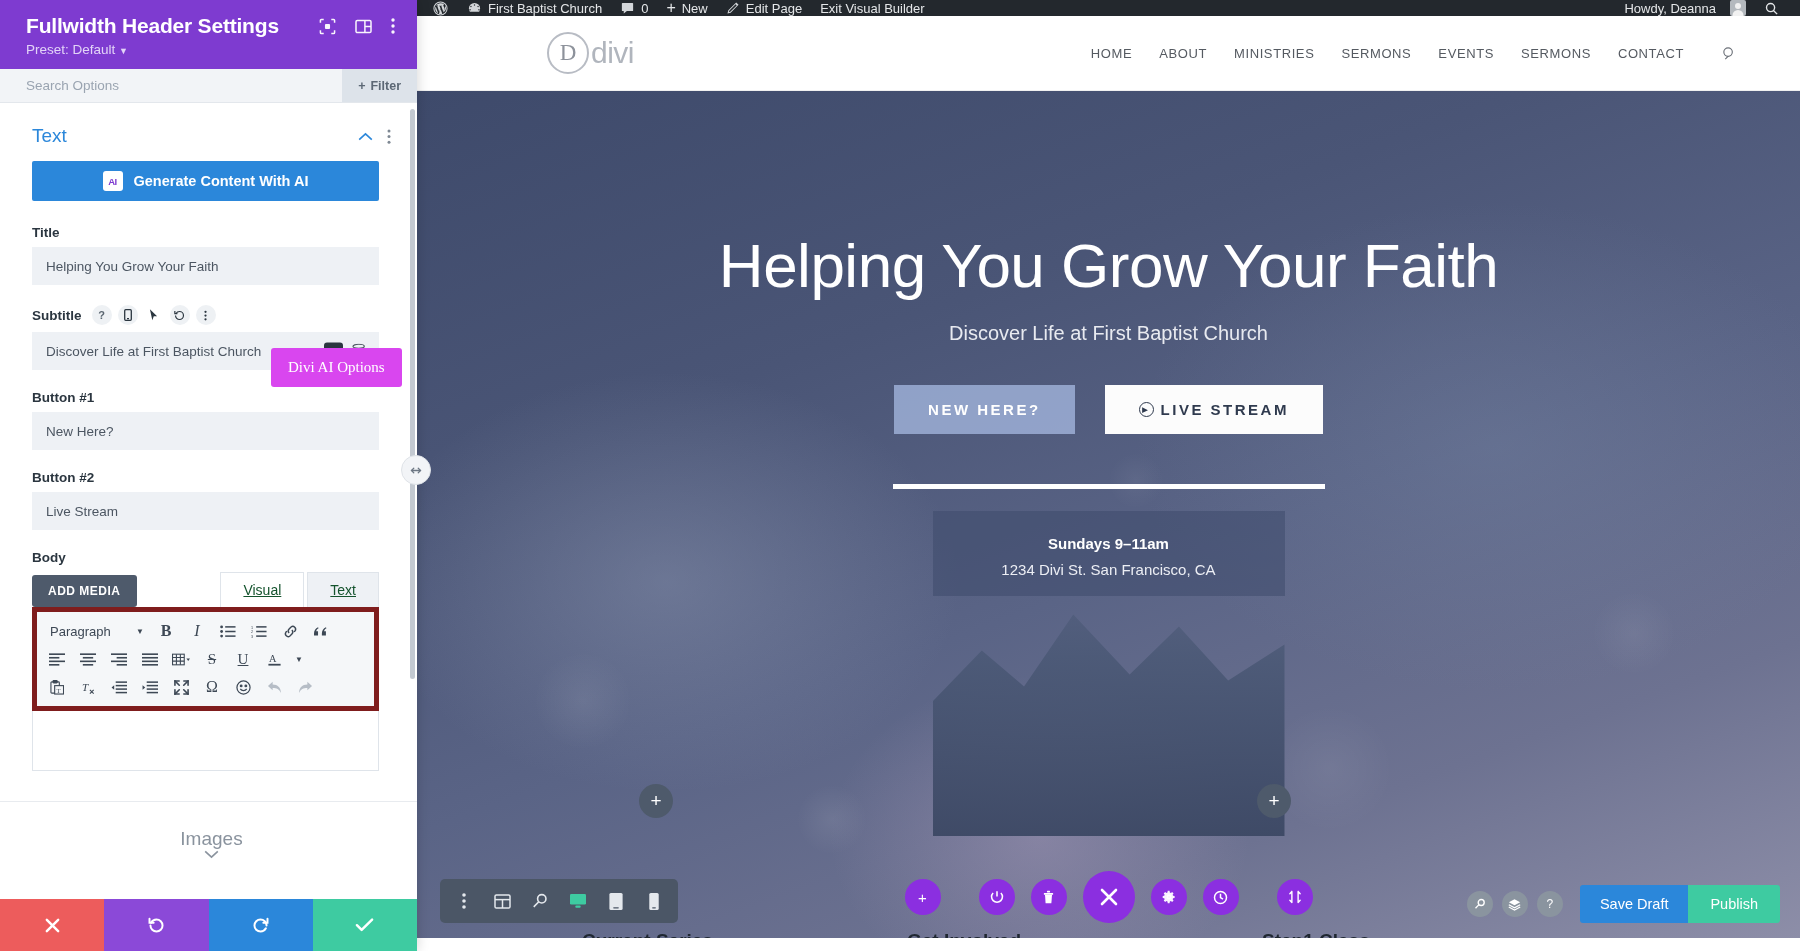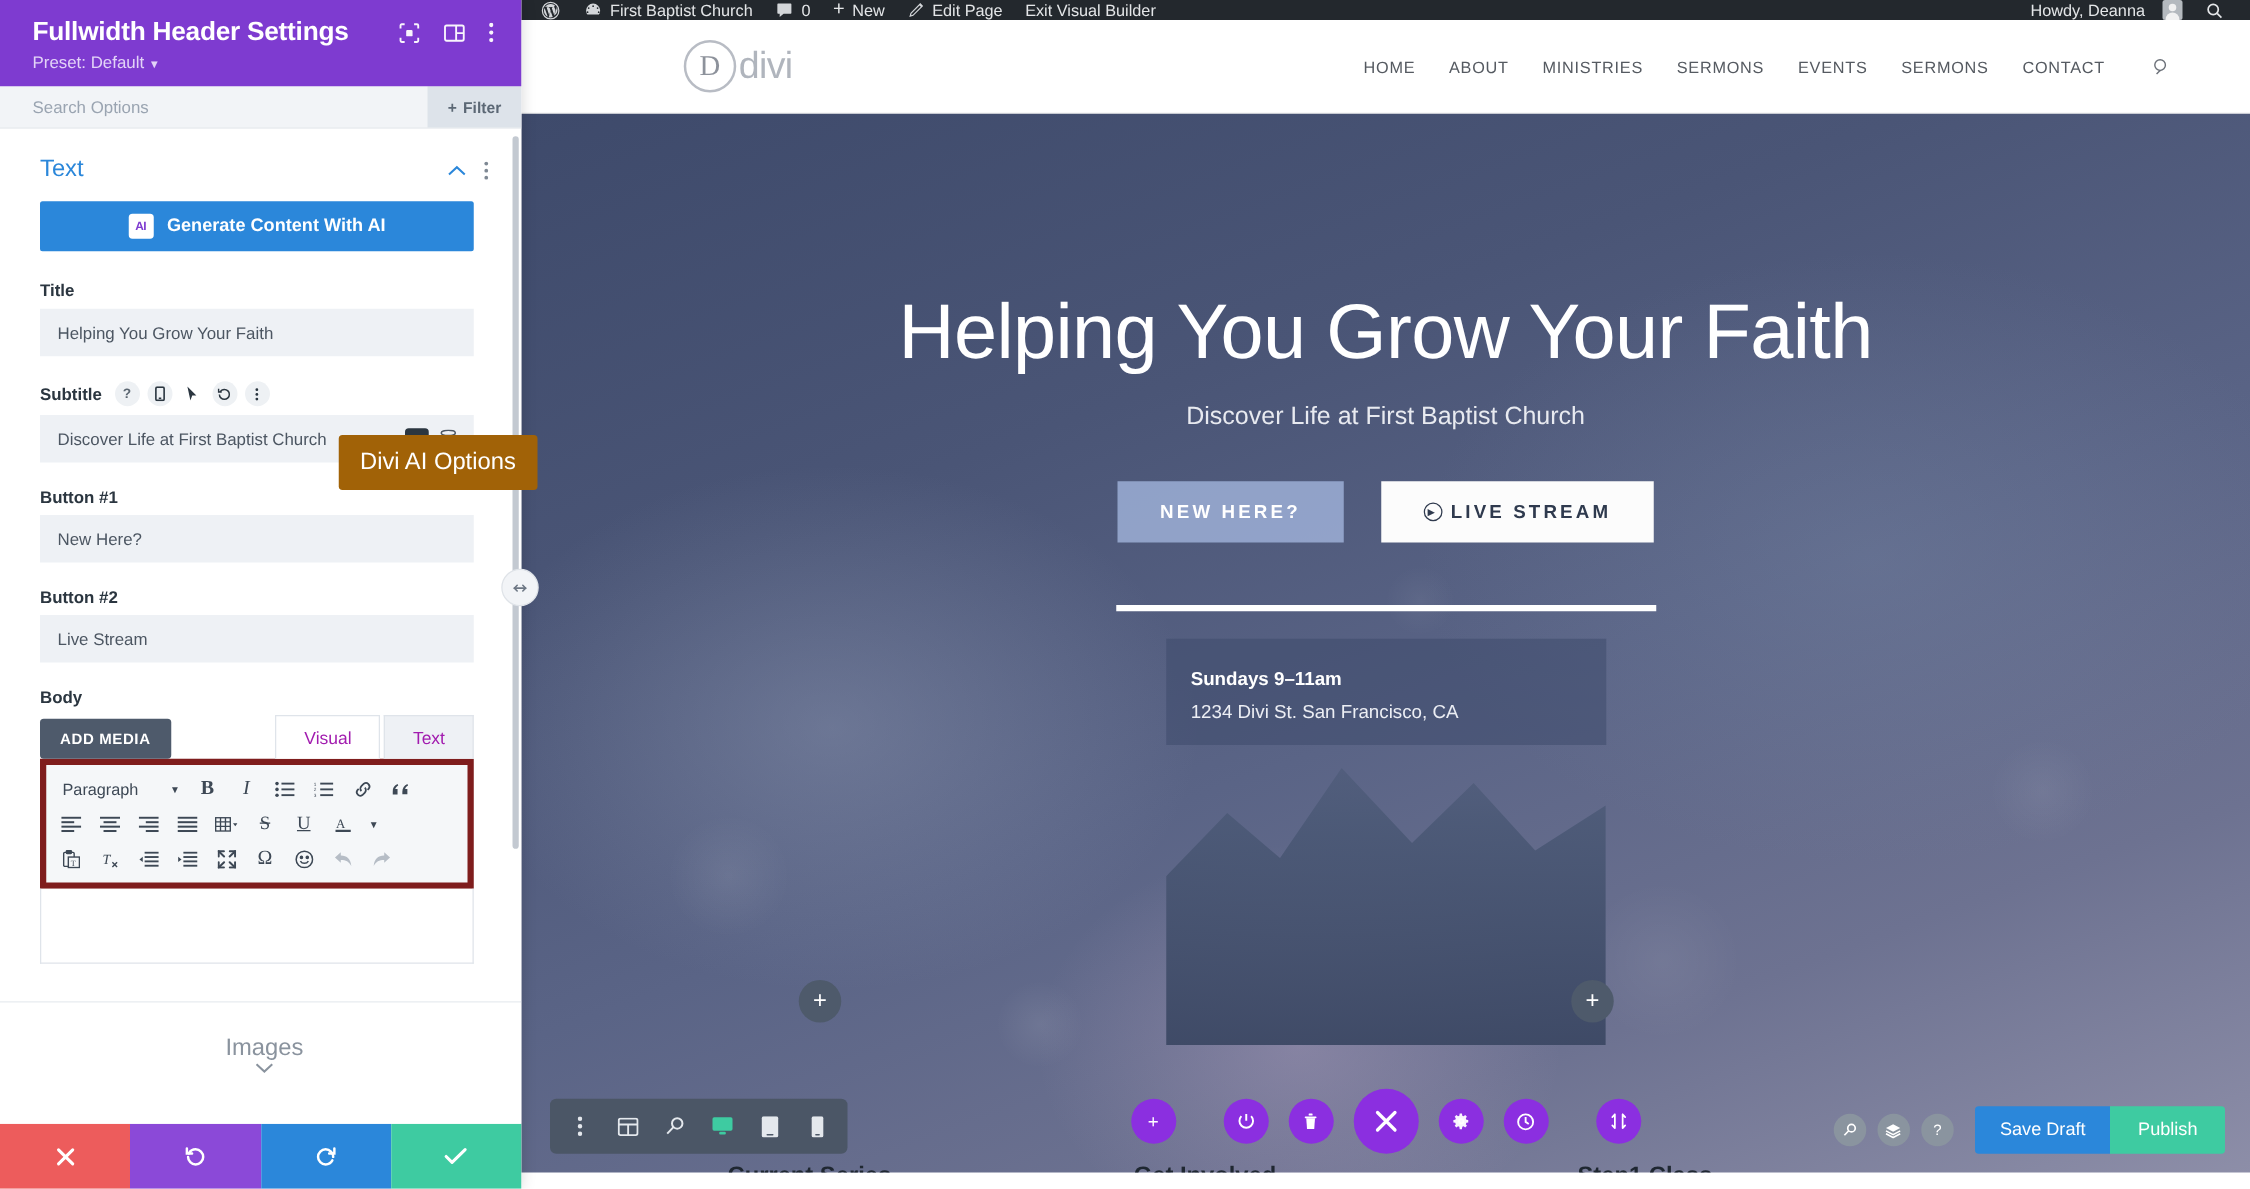--- a/index.html
+++ b/index.html
@@ -119,38 +119,38 @@
     font-size: 14.5px; font-weight: 700; cursor: pointer; border-radius: 2px;
     font-family: "Liberation Sans", sans-serif;
   }
   .gen-ai-icon {
     width: 20px; height: 20px; background: #fff; border-radius: 3px;
     display: flex; align-items: center; justify-content: center;
     font-size: 9.5px; font-weight: 700; color: #7e3bd0; letter-spacing: -0.4px;
   }
 
   .tooltip {
-    position: absolute; background: #a16207; color: #fff;
-    padding: 11px 17px; font-size: 19px; border-radius: 3px;
-    white-space: nowrap; z-index: 60; font-weight: 400;
+    position: absolute; background: #d946ef; color: #fff;
+    padding: 11px 17px; font-size: 15px; border-radius: 3px;
+    white-space: nowrap; z-index: 60; font-weight: 400; font-family: Liberation Serif, serif;
   }
 
   
   .body-field { padding: 0 38px 0 32px; }
   .ed-topbar { display: flex; align-items: flex-end; margin-bottom: 0; }
   .addmedia {
     background: #4e5a6b; color: #fff; border: 0;
     padding: 9px 16px; font-size: 12px; font-weight: 700; letter-spacing: .5px;
     border-radius: 3px; cursor: pointer; font-family: "Liberation Sans", sans-serif;
   }
   .ed-tabs { margin-left: auto; display: flex; gap: 3px; }
   .ed-tab {
-    padding: 9px 22px; font-size: 14px; color: #a21caf;
+    padding: 9px 22px; font-size: 14px; color: #14532d;
     background: #eef1f5; cursor: pointer;
-    border: 1px solid #dfe4ea; border-bottom: 0;
+    border: 1px solid #dfe4ea; border-bottom: 0; text-decoration: underline;
   }
   .ed-tab.active { background: #fff; }
   .ed-toolbar {
     border: 5px solid #7f1d1d; background: #f5f7f9;
     padding: 5px 5px;
   }
   .ed-row { display: flex; align-items: center; gap: 1px; flex-wrap: nowrap; }
   .ed-btn {
     width: 30px; height: 28px; display: flex; align-items: center; justify-content: center;
     color: #3d4855; cursor: pointer; font-size: 14px;
@@ -264,21 +264,21 @@
     width: 15px; height: 15px; border: 1.6px solid #2f3a4e; border-radius: 50%;
     display: inline-flex; align-items: center; justify-content: center; font-size: 7px;
   }
 
   .hero-rule {
     width: 432px; height: 5px; background: #fff; margin: 50px auto 0;
   }
   .info-card {
     width: 352px; margin: 22px auto 0;
     background: rgba(62,74,107,.55);
-    padding: 24px 20px 18px; text-align: left;
+    padding: 24px 20px 18px; text-align: center;
     position: relative;
   }
   .info-card-strong { font-size: 15px; color: #fff; font-weight: 700; }
   .info-card-addr { font-size: 15px; color: #eceef4; margin-top: 9px; font-weight: 300;}
   .mountain {
     position: absolute; left:0; right:0; bottom: -240px; height: 300px;
     background:
       linear-gradient(180deg, rgba(90,105,135,.0) 0%, rgba(74,88,117,.85) 40%, rgba(60,72,100,.95) 100%);
     clip-path: polygon(0 55%, 14% 38%, 26% 50%, 40% 26%, 56% 46%, 70% 30%, 84% 48%, 100% 36%, 100% 100%, 0 100%);
   }

